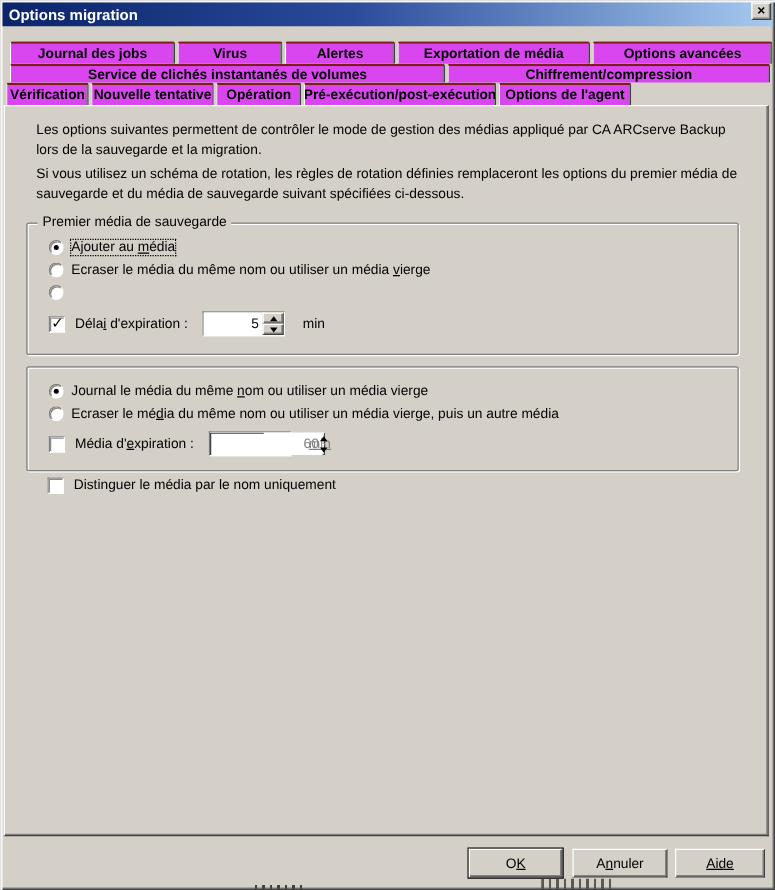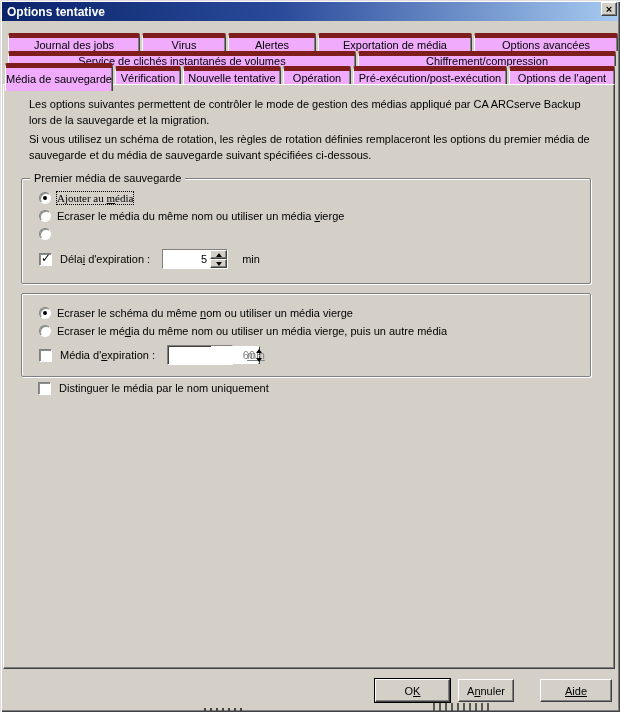--- a/index.html
+++ b/index.html
@@ -20,26 +20,26 @@
     box-shadow:inset -1px -1px 0 #808080;
     font-size:11px;font-weight:bold;line-height:11px;text-align:center;cursor:default;
     font-family:"Liberation Sans",sans-serif;
   }
   
   .tabrow{position:absolute;display:flex;gap:2px;}
   .row1{left:8px;top:33px;height:18px;}
   .row2{left:8px;top:51px;height:15px;}
   .row3{left:5px;top:66px;height:18px;}
   .tab{
-    background:#f0abfc;
-    border-top:5px solid #7f1d1d;border-left:1px solid #fff;border-right:1px solid #404040;
+    background:#d946ef;
+    border-top:2px solid #7f1d1d;border-left:1px solid #fff;border-right:1px solid #404040;
     box-shadow:inset -1px 0 0 #808080;
     border-radius:2px 2px 0 0;
     display:flex;align-items:center;justify-content:center;
-    font-size:11px;white-space:nowrap;overflow:hidden;cursor:default;
+    font-size:11px;white-space:nowrap;overflow:hidden;cursor:default;font-weight:bold;
   }
   .tab.active{
     margin-top:-3px;height:22px;z-index:6;position:relative;
     padding-bottom:1px;
   }
   
   .page{
     position:absolute;left:3px;top:84px;width:612px;height:585px;background:#d4d0c8;
     border:1px solid;border-color:#fff #404040 #404040 #fff;
     box-shadow:inset -1px -1px 0 #808080;z-index:1;box-sizing:border-box;
@@ -62,21 +62,21 @@
   .radio{
     width:12px;height:12px;border-radius:50%;background:#fff;box-sizing:border-box;
     border:1px solid;border-color:#808080 #fff #fff #808080;
     box-shadow:inset 1px 1px 0 rgba(64,64,64,.6);
     margin-right:6px;flex:0 0 auto;position:relative;
   }
   .radio .dot{display:none;}
   .radio.checked .dot{
     display:block;position:absolute;left:3px;top:3px;width:4px;height:4px;border-radius:50%;background:#000;
   }
-  .focusrect{outline:1px dotted #000;font-family:Liberation Serif, serif;}
+  .focusrect{outline:1px dotted #000;}
   
   .checkbox{
     width:13px;height:13px;background:#fff;box-sizing:border-box;
     border:1px solid;border-color:#808080 #fff #fff #808080;
     box-shadow:inset 1px 1px 0 rgba(64,64,64,.6);
     margin-right:8px;flex:0 0 auto;position:relative;
   }
   .checkbox .tick{display:none;}
   .checkbox.checked .tick{
     display:block;position:absolute;left:1px;top:-2px;font-size:12px;font-weight:bold;line-height:13px;
@@ -106,52 +106,51 @@
   
   .distinguish{left:34px;top:296px;}
   
   .btn{
     position:absolute;top:679px;height:23px;background:#d4d0c8;
     border:1px solid;border-color:#fff #404040 #404040 #fff;
     box-shadow:inset -1px -1px 0 #808080;
     font-family:"Liberation Sans",sans-serif;font-size:11px;color:#000;cursor:default;padding:0;
   }
   .btn-ok{left:375px;width:75px;box-shadow:0 0 0 1px #000, inset -1px -1px 0 #808080;}
-  .btn-cancel{left:458px;width:56px;}
+  .btn-cancel{left:458px;width:76px;}
   .btn-help{left:540px;width:72px;text-decoration:underline;}
   
   .artifact{position:absolute;background:repeating-linear-gradient(90deg,#44443c 0 2px,transparent 2px 6px);}
   .a1{left:204px;top:708px;width:38px;height:4px;}
   .a2{left:433px;top:703px;width:58px;height:8px;opacity:.85;}
 </style>
 </head>
 <body>
 
 <div class="window">
 
   <div class="titlebar">
-    <span class="title">Options tentative</span>
+    <span class="title">Options migration</span>
   </div>
   <button class="closebtn"><span>×</span></button>
 
   <div class="tabrow row1">
     <div class="tab" style="width:130px">Journal des jobs</div>
     <div class="tab" style="width:82px">Virus</div>
     <div class="tab" style="width:86px">Alertes</div>
     <div class="tab" style="width:152px">Exportation de média</div>
     <div class="tab" style="width:142px">Options avancées</div>
   </div>
 
   <div class="tabrow row2">
     <div class="tab" style="width:346px">Service de clichés instantanés de volumes</div>
     <div class="tab" style="width:256px">Chiffrement/compression</div>
   </div>
 
   <div class="tabrow row3">
-    <div class="tab active" style="width:106px">Média de sauvegarde</div>
     <div class="tab" style="width:64px">Vérification</div>
     <div class="tab" style="width:96px">Nouvelle tentative</div>
     <div class="tab" style="width:66px">Opération</div>
     <div class="tab" style="width:152px">Pré-exécution/post-exécution</div>
     <div class="tab" style="width:104px">Options de l'agent</div>
   </div>
 
   <div class="page">
 
     <p class="intro p1">Les options suivantes permettent de contrôler le mode de gestion des médias appliqué par CA ARCserve Backup lors de la sauvegarde et la migration.</p>
@@ -195,21 +194,21 @@
         <span class="unit">min</span>
       </div>
     </div>
 
     <div class="groupbox g2">
 
       <div class="ctlrow" style="top:12px">
         <span class="radio checked">
             <span class="dot"></span>
           </span>
-        <span><span>Ecraser le schéma du même </span><span class="mn">n</span><span>om ou utiliser un média vierge</span></span>
+        <span><span>Journal le média du même </span><span class="mn">n</span><span>om ou utiliser un média vierge</span></span>
       </div>
 
       <div class="ctlrow" style="top:30px">
         <span class="radio"></span>
         <span><span>Ecraser le mé</span><span class="mn">d</span><span>ia du même nom ou utiliser un média vierge, puis un autre média</span></span>
       </div>
 
       <div class="ctlrow" style="top:54px">
         <span class="checkbox"></span>
         <span class="lbl-disabled"><span>Média d'</span><span class="mn">e</span><span>xpiration :</span></span>

